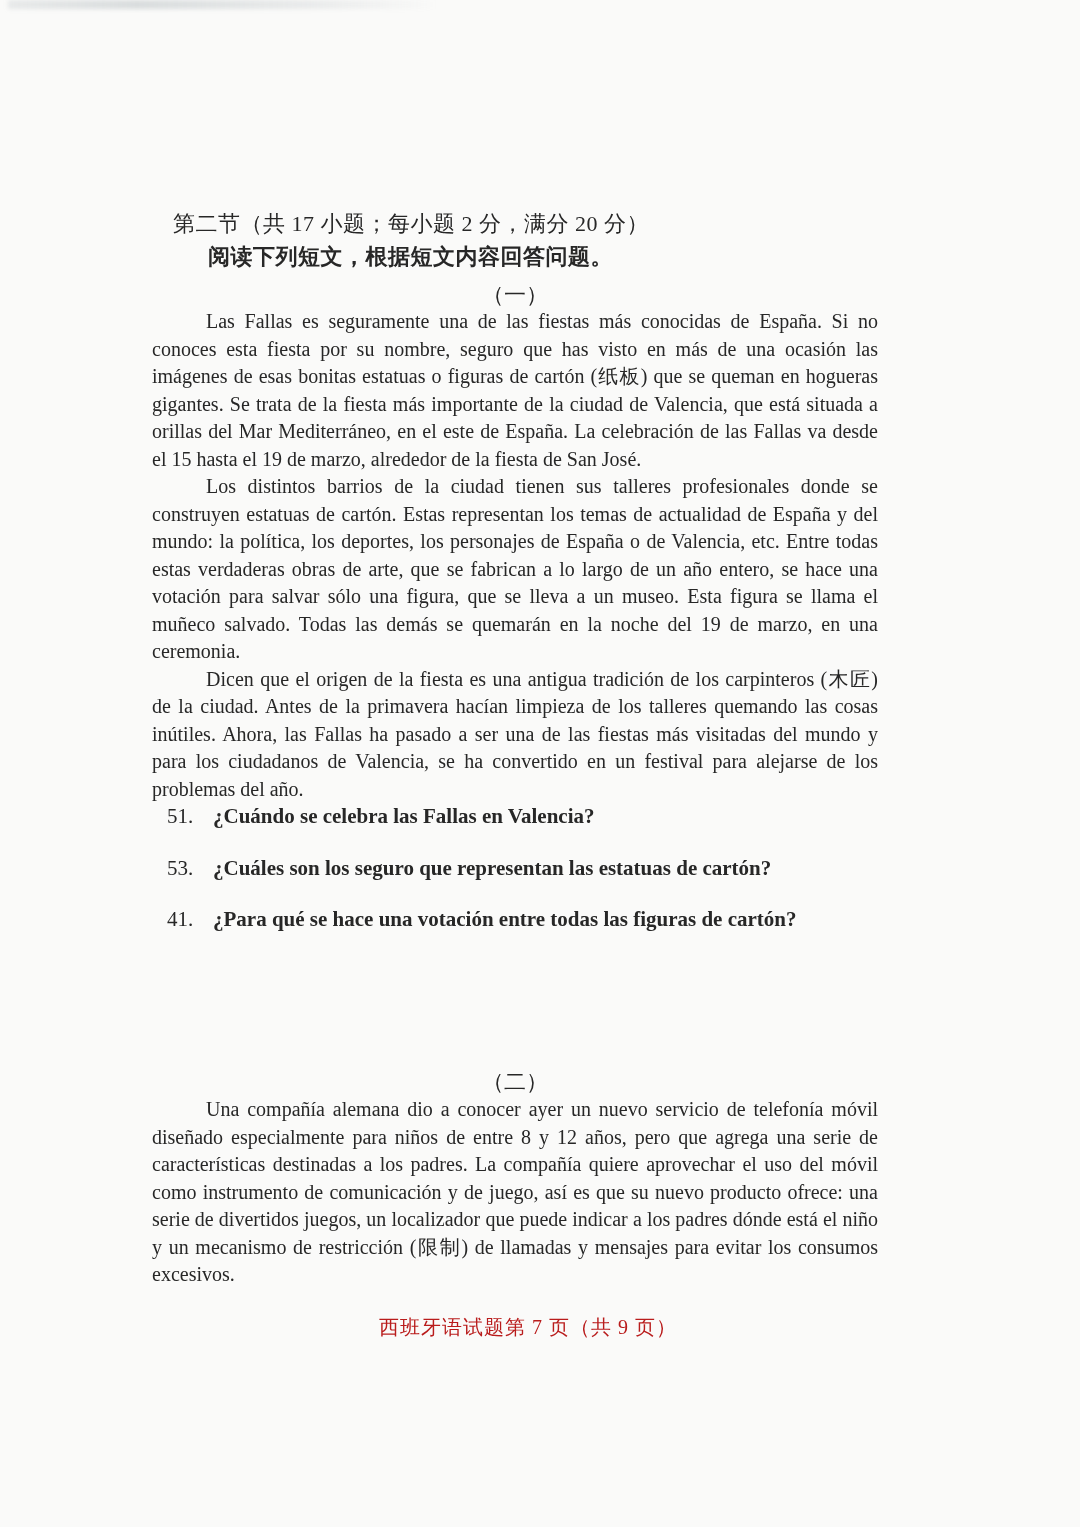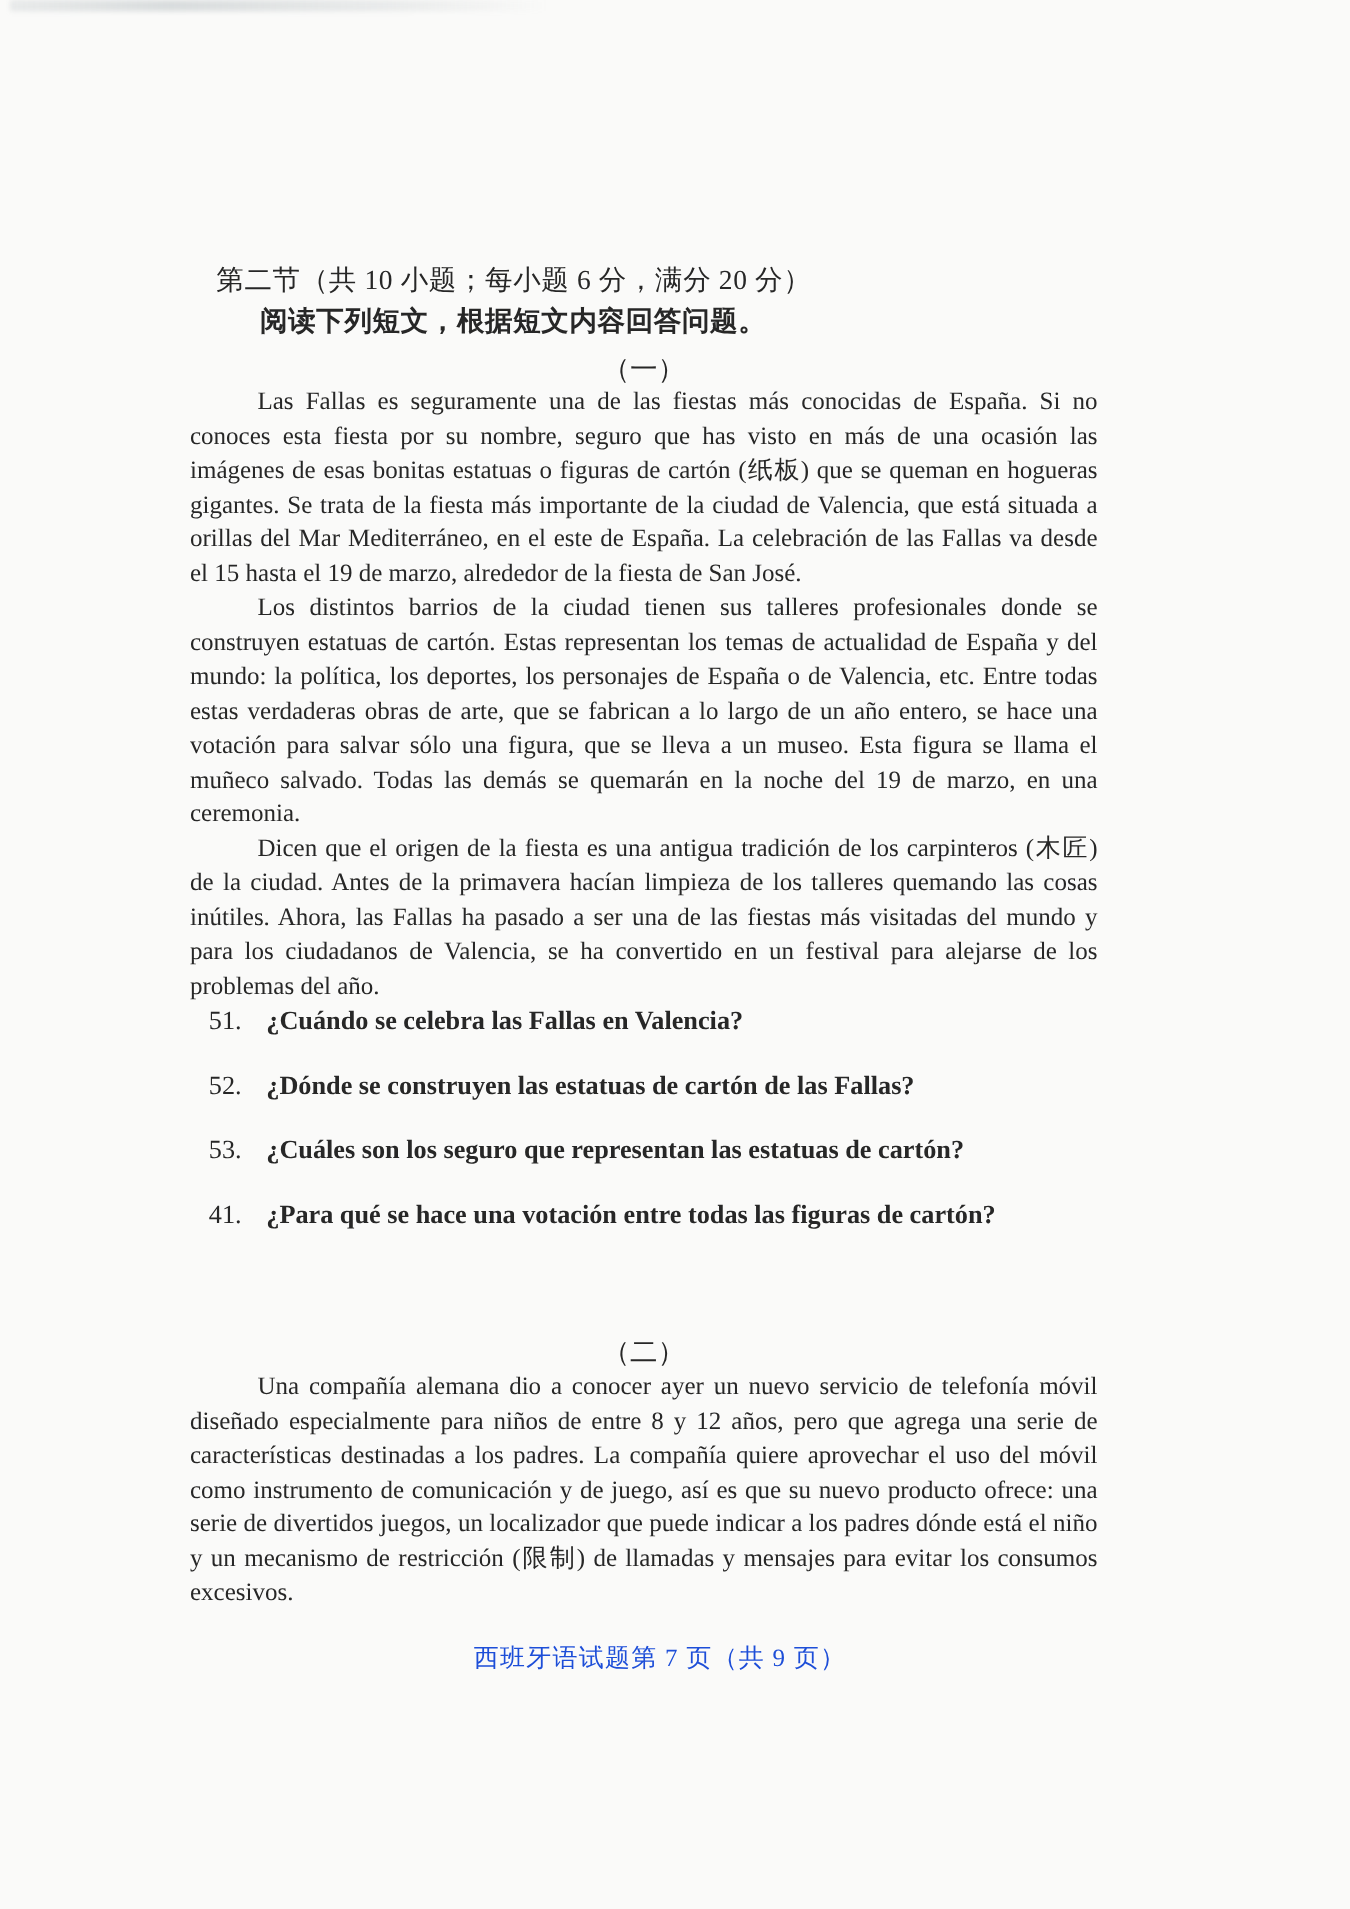--- a/index.html
+++ b/index.html
@@ -106,51 +106,47 @@
     position: absolute;
     left: 0;
     top: 1314px;
     width: 726px;
     padding-left: 26px;
     box-sizing: border-box;
     text-align: center;
     font-size: 20px;
     line-height: 26px;
     letter-spacing: 1px;
-    color: #1d4ed8;
+    color: #b91c1c;
   }
 </style>
 </head>
 <body>
 
 <div class="page">
   <div class="scan-smudge"></div>
 
   <div class="content">
 
-    <div class="sec-title">第二节（共 10 小题；每小题 6 分，满分 20 分）</div>
+    <div class="sec-title">第二节（共 17 小题；每小题 2 分，满分 20 分）</div>
 
     <div class="instruction">阅读下列短文，根据短文内容回答问题。</div>
 
     <div class="marker marker-one">（一）</div>
 
     <div class="para-block para-block-one">
       <p>Las Fallas es seguramente una de las fiestas más conocidas de España. Si no conoces esta fiesta por su nombre, seguro que has visto en más de una ocasión las imágenes de esas bonitas estatuas o figuras de cartón (纸板) que se queman en hogueras gigantes. Se trata de la fiesta más importante de la ciudad de Valencia, que está situada a orillas del Mar Mediterráneo, en el este de España. La celebración de las Fallas va desde el 15 hasta el 19 de marzo, alrededor de la fiesta de San José.</p>
       <p>Los distintos barrios de la ciudad tienen sus talleres profesionales donde se construyen estatuas de cartón. Estas representan los temas de actualidad de España y del mundo: la política, los deportes, los personajes de España o de Valencia, etc. Entre todas estas verdaderas obras de arte, que se fabrican a lo largo de un año entero, se hace una votación para salvar sólo una figura, que se lleva a un museo. Esta figura se llama el muñeco salvado. Todas las demás se quemarán en la noche del 19 de marzo, en una ceremonia.</p>
       <p>Dicen que el origen de la fiesta es una antigua tradición de los carpinteros (木匠) de la ciudad. Antes de la primavera hacían limpieza de los talleres quemando las cosas inútiles. Ahora, las Fallas ha pasado a ser una de las fiestas más visitadas del mundo y para los ciudadanos de Valencia, se ha convertido en un festival para alejarse de los problemas del año.</p>
     </div>
 
     <div class="questions">
       <div class="q-row">
         <span class="q-num">51.</span>
         <span class="q-text">¿Cuándo se celebra las Fallas en Valencia?</span>
-      </div>
-      <div class="q-row">
-        <span class="q-num">52.</span>
-        <span class="q-text">¿Dónde se construyen las estatuas de cartón de las Fallas?</span>
       </div>
       <div class="q-row">
         <span class="q-num">53.</span>
         <span class="q-text">¿Cuáles son los seguro que representan las estatuas de cartón?</span>
       </div>
       <div class="q-row">
         <span class="q-num">41.</span>
         <span class="q-text">¿Para qué se hace una votación entre todas las figuras de cartón?</span>
       </div>
     </div>

